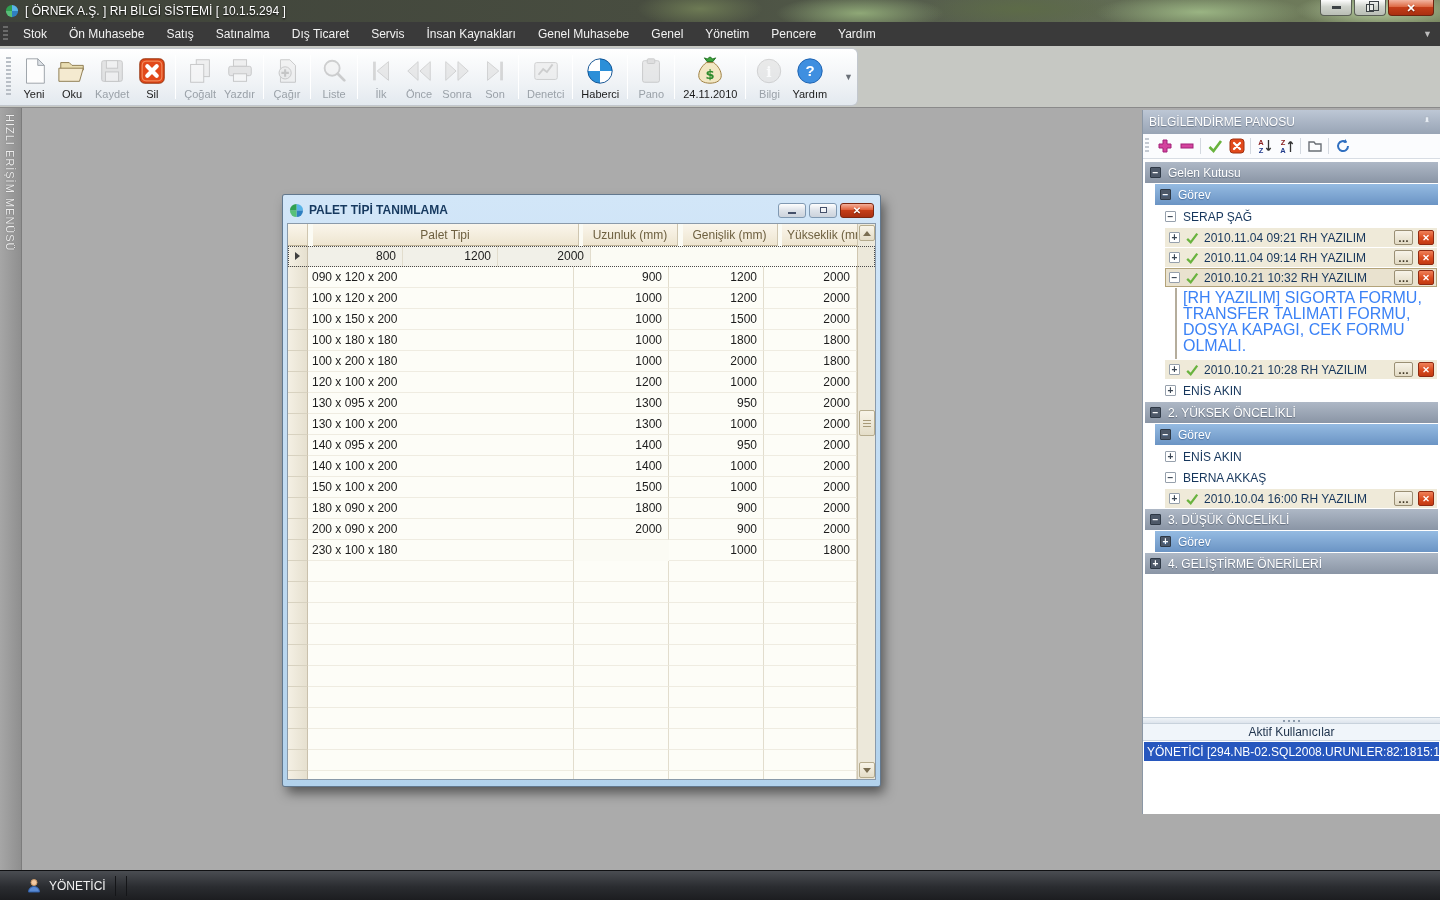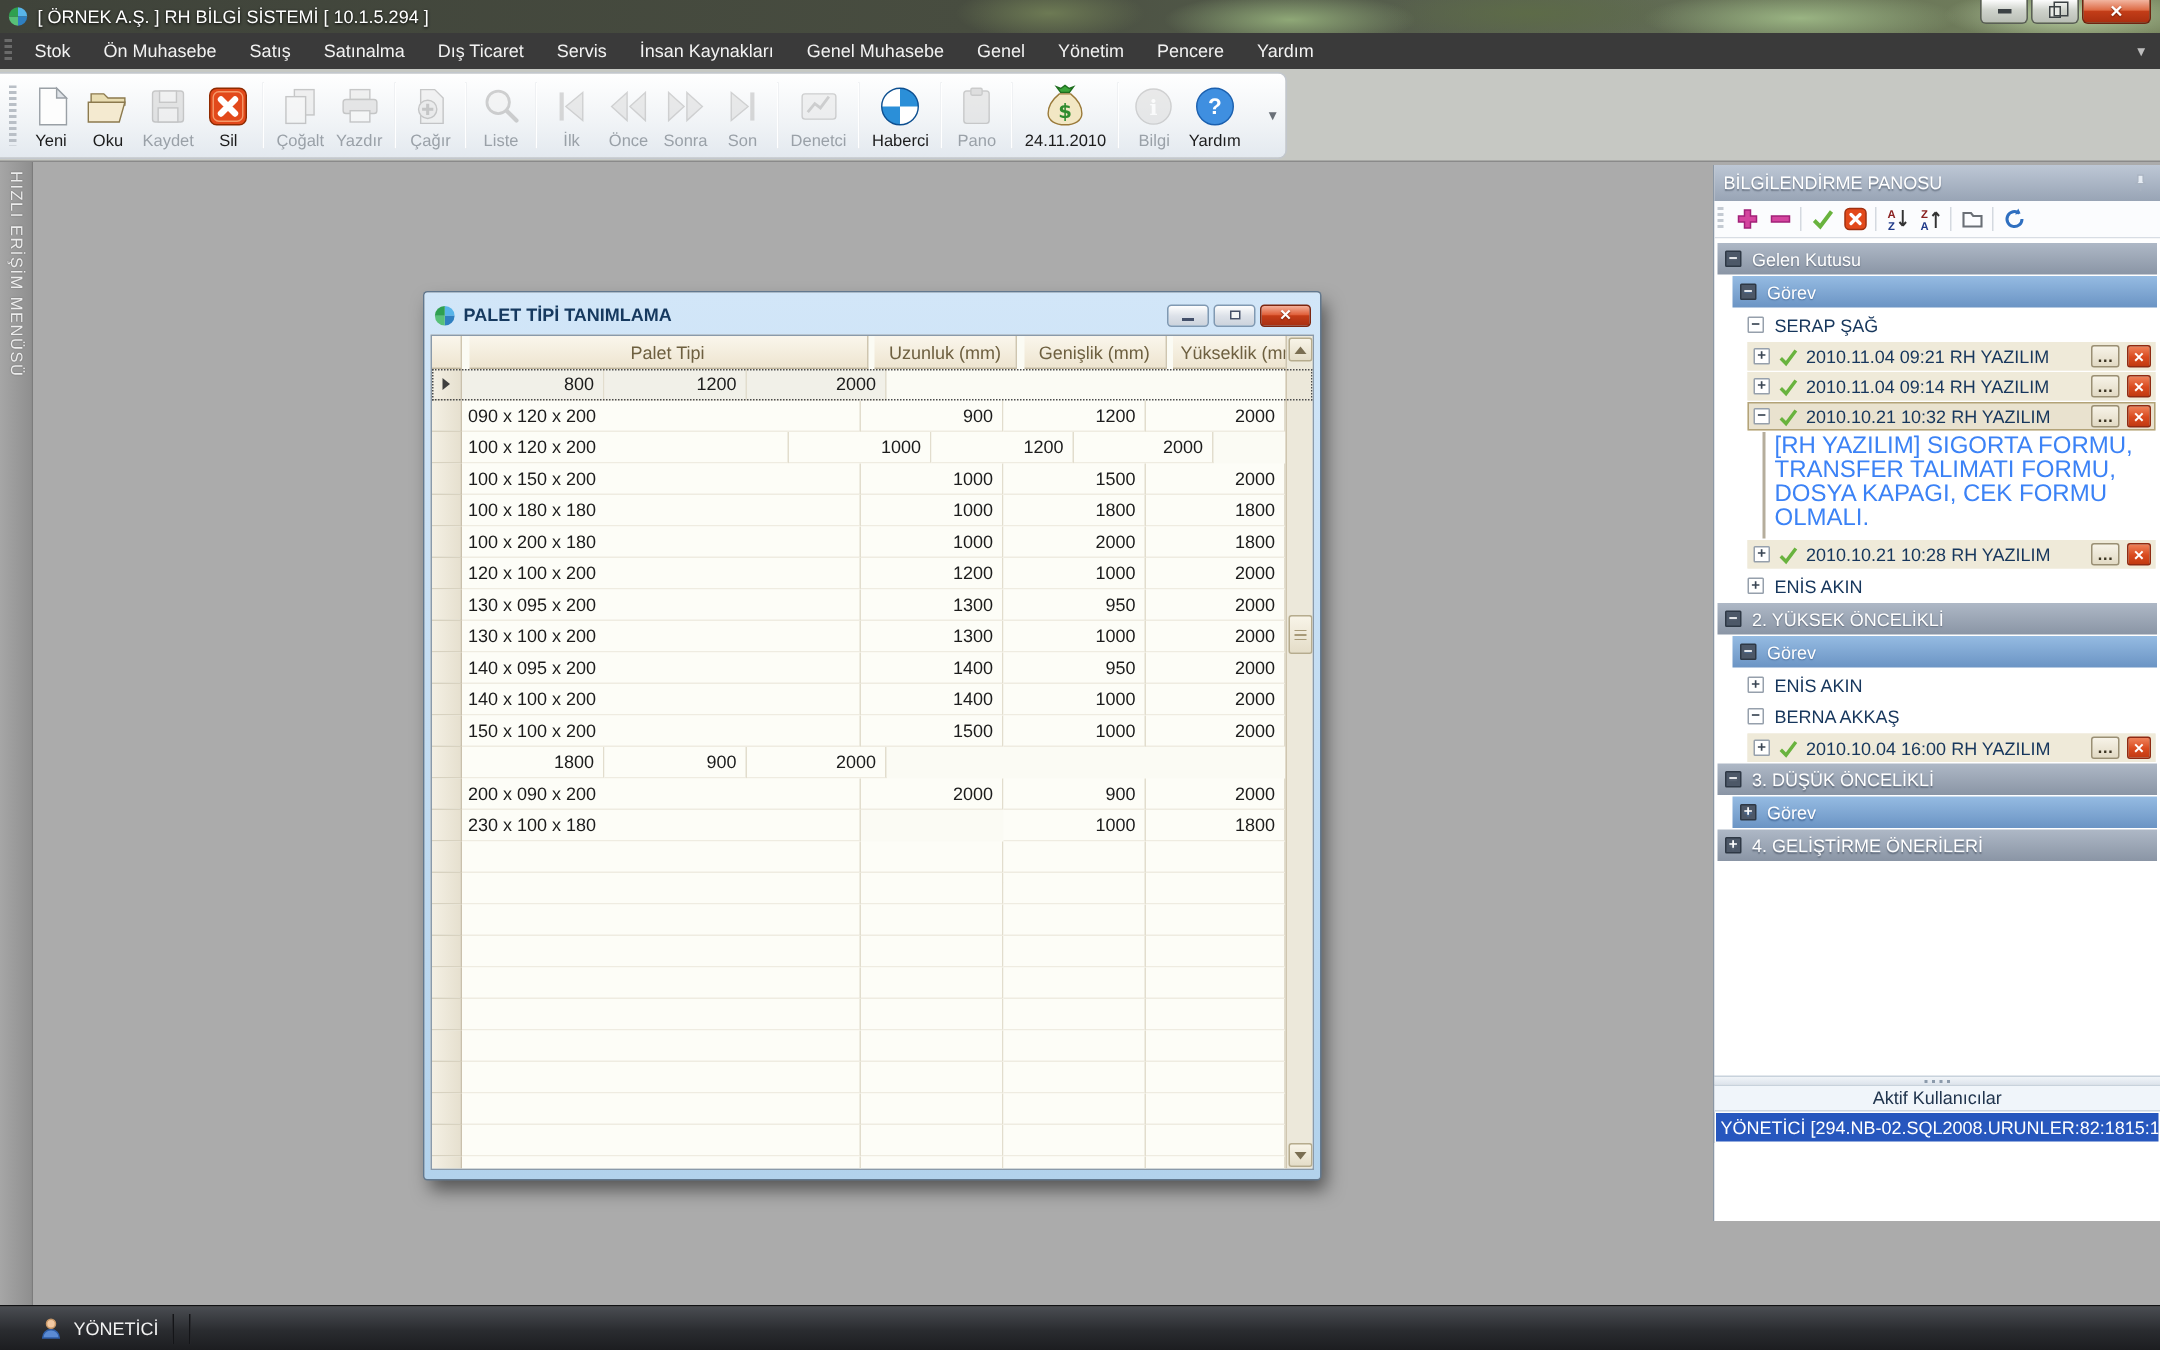--- a/index.html
+++ b/index.html
@@ -394,21 +394,21 @@
           </div>
           <div class="g-row">
             <div class="g-sel"></div>
             <div class="g-cell txt" style="width: 266px;">090 x 120 x 200</div>
             <div class="g-cell num" style="width: 95px;">900</div>
             <div class="g-cell num" style="width: 95px;">1200</div>
             <div class="g-cell num" style="width: 93px;">2000</div>
           </div>
           <div class="g-row">
             <div class="g-sel"></div>
-            <div class="g-cell txt" style="width: 218px;">100 x 120 x 200</div>
+            <div class="g-cell txt" style="width: 266px;">100 x 120 x 200</div>
             <div class="g-cell num" style="width: 95px;">1000</div>
             <div class="g-cell num" style="width: 95px;">1200</div>
             <div class="g-cell num" style="width: 93px;">2000</div>
           </div>
           <div class="g-row">
             <div class="g-sel"></div>
             <div class="g-cell txt" style="width: 266px;">100 x 150 x 200</div>
             <div class="g-cell num" style="width: 95px;">1000</div>
             <div class="g-cell num" style="width: 95px;">1500</div>
             <div class="g-cell num" style="width: 93px;">2000</div>
@@ -464,20 +464,21 @@
           </div>
           <div class="g-row">
             <div class="g-sel"></div>
             <div class="g-cell txt" style="width: 266px;">150 x 100 x 200</div>
             <div class="g-cell num" style="width: 95px;">1500</div>
             <div class="g-cell num" style="width: 95px;">1000</div>
             <div class="g-cell num" style="width: 93px;">2000</div>
           </div>
           <div class="g-row">
             <div class="g-sel"></div>
+            <div class="g-cell txt" style="width: 266px;">180 x 090 x 200</div>
             <div class="g-cell num" style="width: 95px;">1800</div>
             <div class="g-cell num" style="width: 95px;">900</div>
             <div class="g-cell num" style="width: 93px;">2000</div>
           </div>
           <div class="g-row">
             <div class="g-sel"></div>
             <div class="g-cell txt" style="width: 266px;">200 x 090 x 200</div>
             <div class="g-cell num" style="width: 95px;">2000</div>
             <div class="g-cell num" style="width: 95px;">900</div>
             <div class="g-cell num" style="width: 93px;">2000</div>

